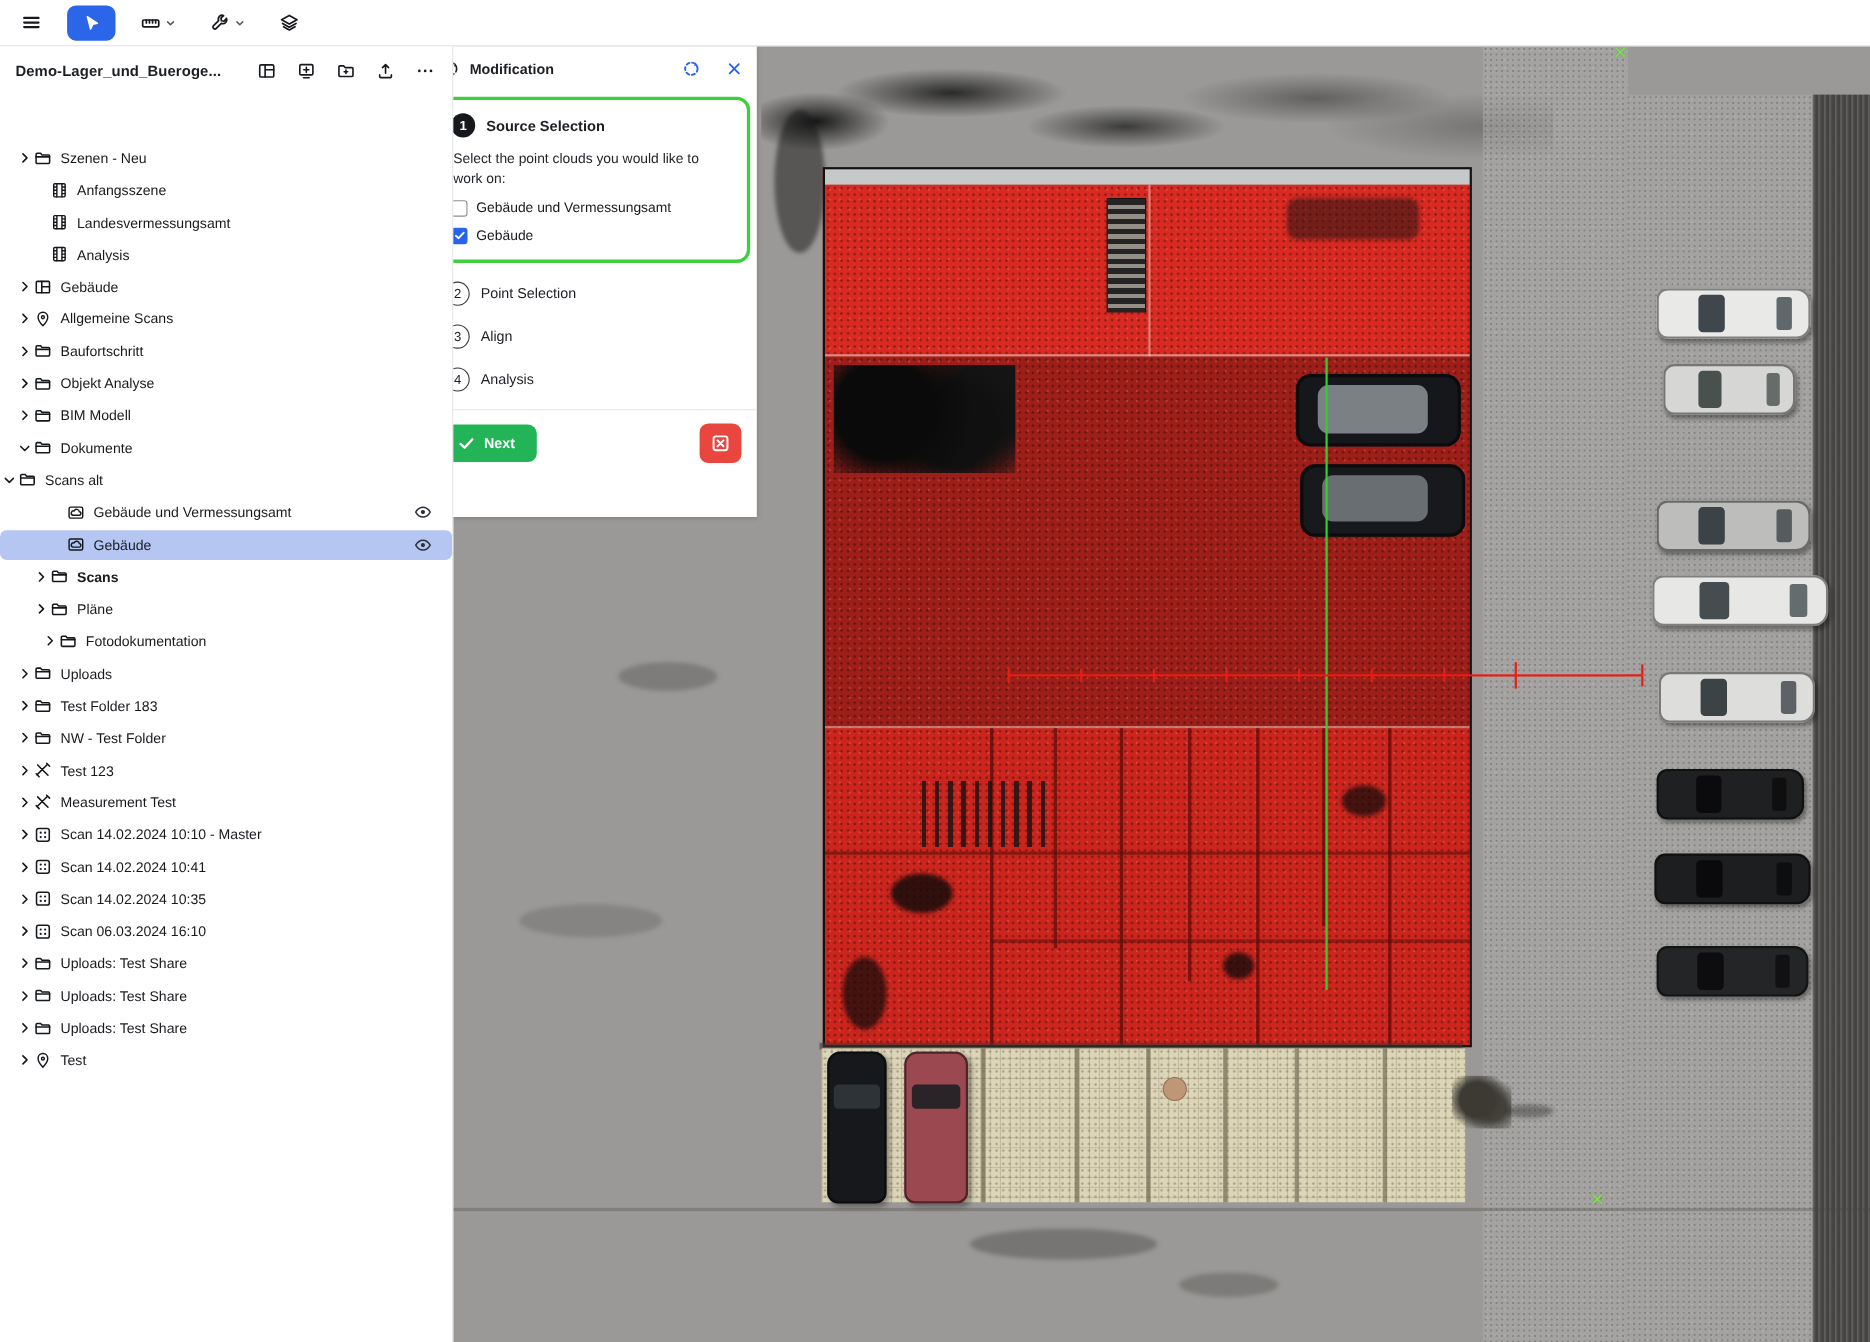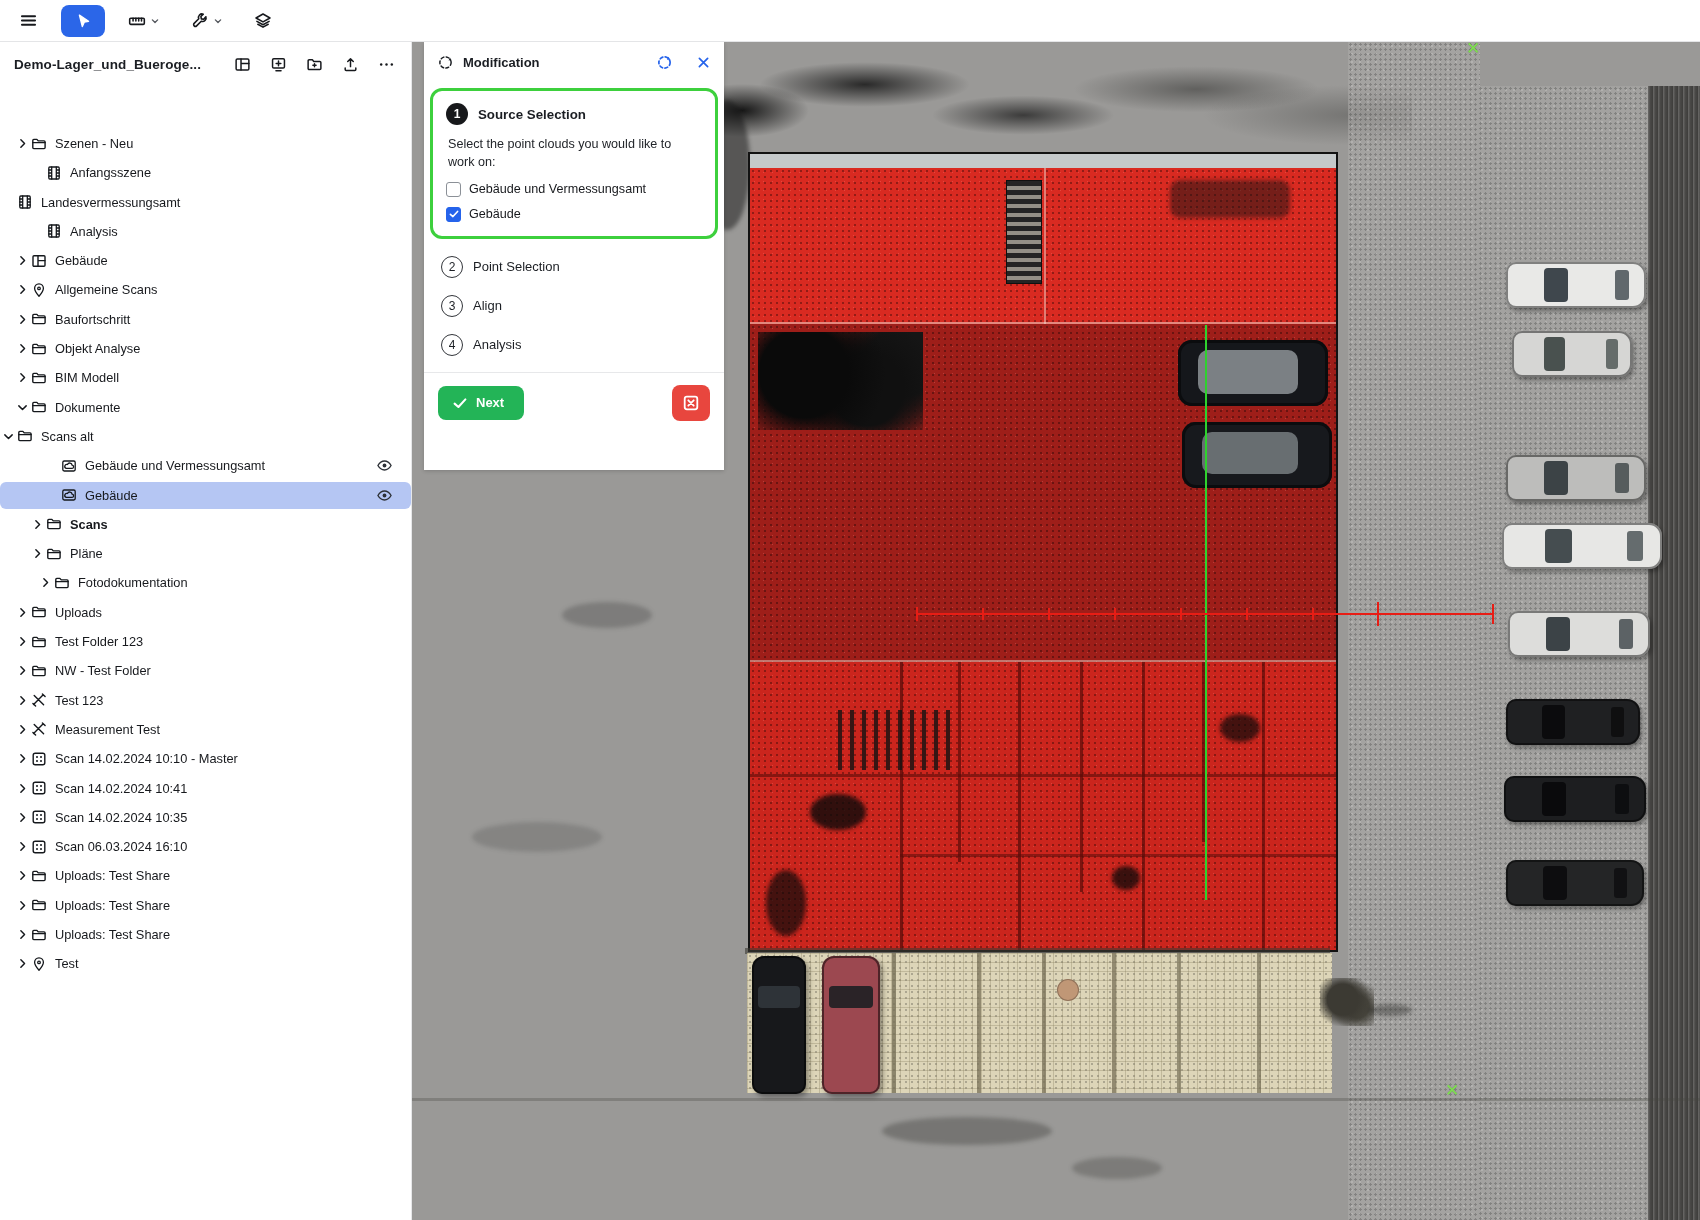--- a/index.html
+++ b/index.html
@@ -53,21 +53,21 @@
   .car .rear{position:absolute;left:78%;top:18%;width:10%;height:64%;border-radius:3px;opacity:.8;}
   .vcar{position:absolute;border-radius:12px 12px 10px 10px;box-shadow:inset 0 0 0 2px rgba(0,0,0,.5), 3px 3px 5px rgba(0,0,0,.35);}
   .vcar .glass{position:absolute;top:22%;left:12%;width:76%;height:16%;border-radius:4px;}
 
   
   #mline{position:absolute;height:2px;background:#e81d15;z-index:31;}
   .mtick{position:absolute;width:2px;background:#e81d15;z-index:31;}
   #gline{position:absolute;width:2px;z-index:29;}
 
   
-  #panel{position:absolute;left:424px;top:42px;width:300px;height:428px;background:#fff;
+  #panel{position:absolute;left:388px;top:42px;width:300px;height:428px;background:#fff;
          z-index:50;box-shadow:0 1px 4px rgba(0,0,0,.18);display:flex;flex-direction:column;}
   #panel-header{display:flex;align-items:center;height:40px;padding:0 13px;gap:9px;flex:0 0 40px;}
   #panel-title{font-size:13px;font-weight:700;}
   #panel-header .spacer{flex:1;}
   .picon{display:flex;cursor:pointer;}
   .picon.blue{color:#2563eb;}
   #step1-box{margin:6px 6px 0;border:3px solid #3dd03d;border-radius:12px;padding:12px 13px 14px;}
   .step-head{display:flex;align-items:center;gap:10px;}
   .num-filled{width:22px;height:22px;border-radius:50%;background:#17181b;color:#fff;font-size:12px;
               font-weight:700;display:flex;align-items:center;justify-content:center;flex:0 0 22px;}
@@ -351,21 +351,21 @@
         <div class="trow" style="padding-left: 29px;">
           <span class="chev"></span>
           <span class="ticon">
             <svg width="16" height="16" viewBox="0 0 16 16" fill="none" stroke="currentColor" stroke-width="1.3" stroke-linecap="round" stroke-linejoin="round">
               <rect x="2.8" y="2" width="10.4" height="12" rx="1"></rect>
               <path d="M5.7 2v12M10.3 2v12M2.8 5h2.9M2.8 8h2.9M2.8 11h2.9M10.3 5h2.9M10.3 8h2.9M10.3 11h2.9"></path>
             </svg>
           </span>
           <span class="tlabel">Anfangsszene</span>
         </div>
-        <div class="trow" style="">
+        <div class="trow" style="padding-left: 29px;">
           <span class="chev"></span>
           <span class="ticon">
             <svg width="16" height="16" viewBox="0 0 16 16" fill="none" stroke="currentColor" stroke-width="1.3" stroke-linecap="round" stroke-linejoin="round">
               <rect x="2.8" y="2" width="10.4" height="12" rx="1"></rect>
               <path d="M5.7 2v12M10.3 2v12M2.8 5h2.9M2.8 8h2.9M2.8 11h2.9M10.3 5h2.9M10.3 8h2.9M10.3 11h2.9"></path>
             </svg>
           </span>
           <span class="tlabel">Landesvermessungsamt</span>
         </div>
         <div class="trow" style="padding-left: 29px;">
@@ -569,21 +569,21 @@
             <svg width="13" height="13" viewBox="0 0 16 16" fill="none" stroke="currentColor" stroke-width="1.8" stroke-linecap="round" stroke-linejoin="round">
               <path d="M6 3.5 10.5 8 6 12.5"></path>
             </svg>
           </span>
           <span class="ticon">
             <svg width="16" height="16" viewBox="0 0 16 16" fill="none" stroke="currentColor" stroke-width="1.4" stroke-linecap="round" stroke-linejoin="round">
               <path d="M1.8 4.4c0-.55.45-1 1-1h3.1l1.3 1.5h5.9c.55 0 1 .45 1 1v5.7c0 .55-.45 1-1 1H2.8c-.55 0-1-.45-1-1Z"></path>
               <path d="M1.8 6.6h12.3"></path>
             </svg>
           </span>
-          <span class="tlabel">Test Folder 123</span>
+          <span class="tlabel">Test Folder 183</span>
         </div>
         <div class="trow" style="padding-left: 14px;">
           <span class="chev">
             <svg width="13" height="13" viewBox="0 0 16 16" fill="none" stroke="currentColor" stroke-width="1.8" stroke-linecap="round" stroke-linejoin="round">
               <path d="M6 3.5 10.5 8 6 12.5"></path>
             </svg>
           </span>
           <span class="ticon">
             <svg width="16" height="16" viewBox="0 0 16 16" fill="none" stroke="currentColor" stroke-width="1.4" stroke-linecap="round" stroke-linejoin="round">
               <path d="M1.8 4.4c0-.55.45-1 1-1h3.1l1.3 1.5h5.9c.55 0 1 .45 1 1v5.7c0 .55-.45 1-1 1H2.8c-.55 0-1-.45-1-1Z"></path>

